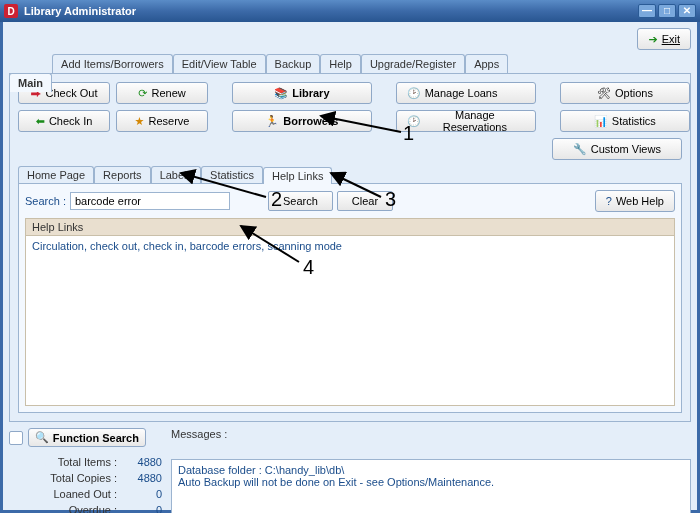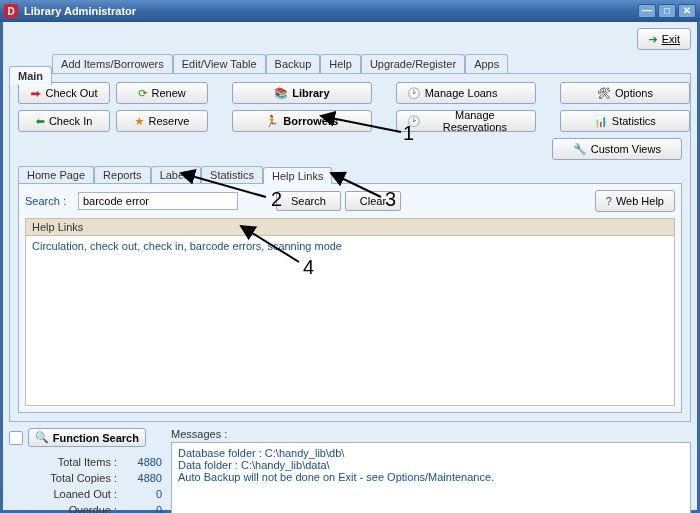--- a/index.html
+++ b/index.html
@@ -72,21 +72,21 @@
     border-bottom: none;
     border-radius: 3px 3px 0 0;
     margin-right: 0px;
     cursor: pointer;
     color: #333;
   }
   .tab1.active {
     background: #f3f8fe;
     font-weight: bold;
     position: relative;
-    top: 12px;
+    top: 19px;
   }
   .panel1 {
     border: 1px solid #9cb4d0;
     border-top: none;
     background: #e4eef9;
     padding: 8px;
   }
   .btnrow { display: flex; gap: 6px; margin-bottom: 6px; align-items: center; }
   .btn.wide { min-width: 92px; justify-content: center; }
   .btn.lib { min-width: 140px; justify-content: center; font-weight: bold;}
@@ -115,21 +115,20 @@
   }
   .searchrow { display: flex; align-items: center; gap: 4px; }
   .searchrow label { color: #1b4d8b; }
   .searchinput {
     border: 1px solid #9cb4d0;
     background: #fff;
     height: 18px;
     width: 160px;
     padding: 1px 4px;
     font-size: 11px;
-    margin-left: 8px;
   }
   .smallbtn {
     background: linear-gradient(to bottom,#fdfdfd,#e7e7e7);
     border: 1px solid #8fa8c7;
     border-radius: 2px;
     padding: 1px 14px;
     font-size: 11px;
     cursor: pointer;
     height: 20px;
   }
@@ -174,21 +173,21 @@
   }
   .statstable {
     margin-top: 6px;
     width: 100%;
     font-size: 11px;
     color: #333;
   }
   .statstable td.k { text-align: right; padding-right: 4px; }
   .statstable td.v { text-align: right; width: 40px; color: #1b4d8b; }
   .msgcol { flex: 1; display:flex; flex-direction:column; }
-  .msgcol .lbl { color:#333; margin-bottom:2px; }
+  .msgcol .lbl { color:#333; margin-bottom:19px; }
   .msgbox {
     flex:1;
     background:#fff;
     border:1px solid #9cb4d0;
     padding:4px 6px;
     color:#1b4d8b;
     overflow:auto;
   }
   .ico { font-size: 11px; }
   .red { color:#c23; }
@@ -363,19 +362,18 @@
               <td class="v">0</td>
             </tr>
 
       </tbody>
         </table>
     </div>
     <div class="msgcol">
       <div class="lbl">Messages :</div>
       <div class="msgbox">
         <div>Database folder : C:\handy_lib\db\</div>
-        <div>Data folder : C:\handy_lib\data\</div>
         <div>Auto Backup will not be done on Exit - see Options/Maintenance.</div>
       </div>
     </div>
   </div>
 
 </div>
 
 </body></html>

